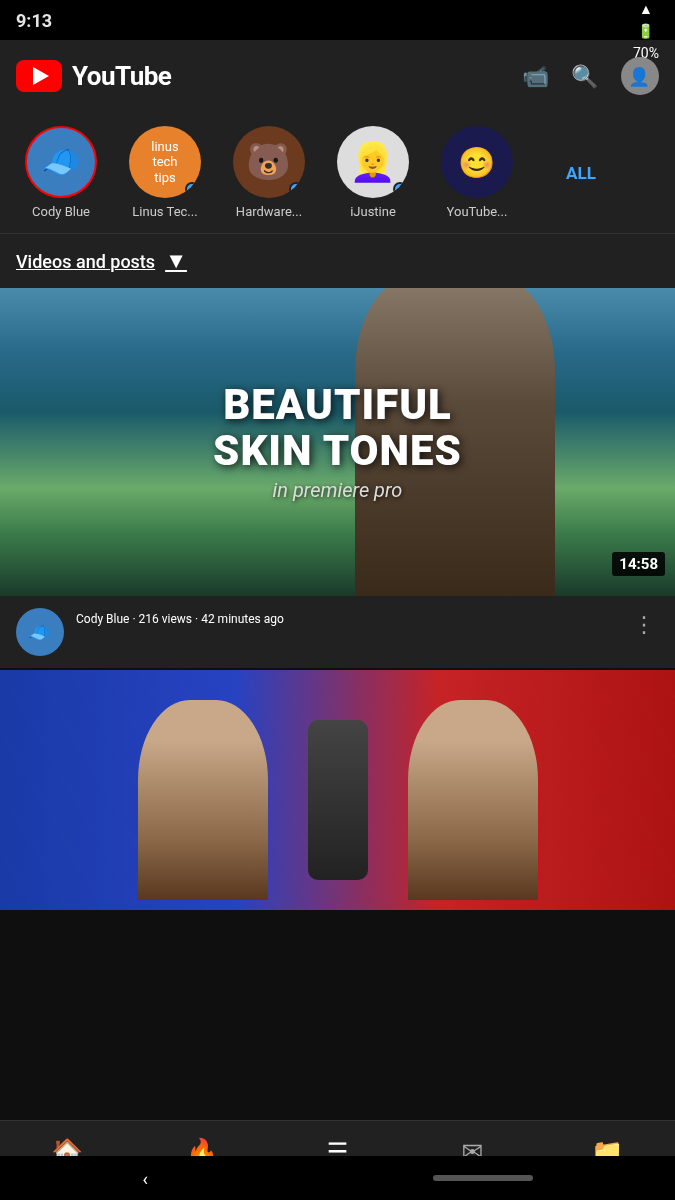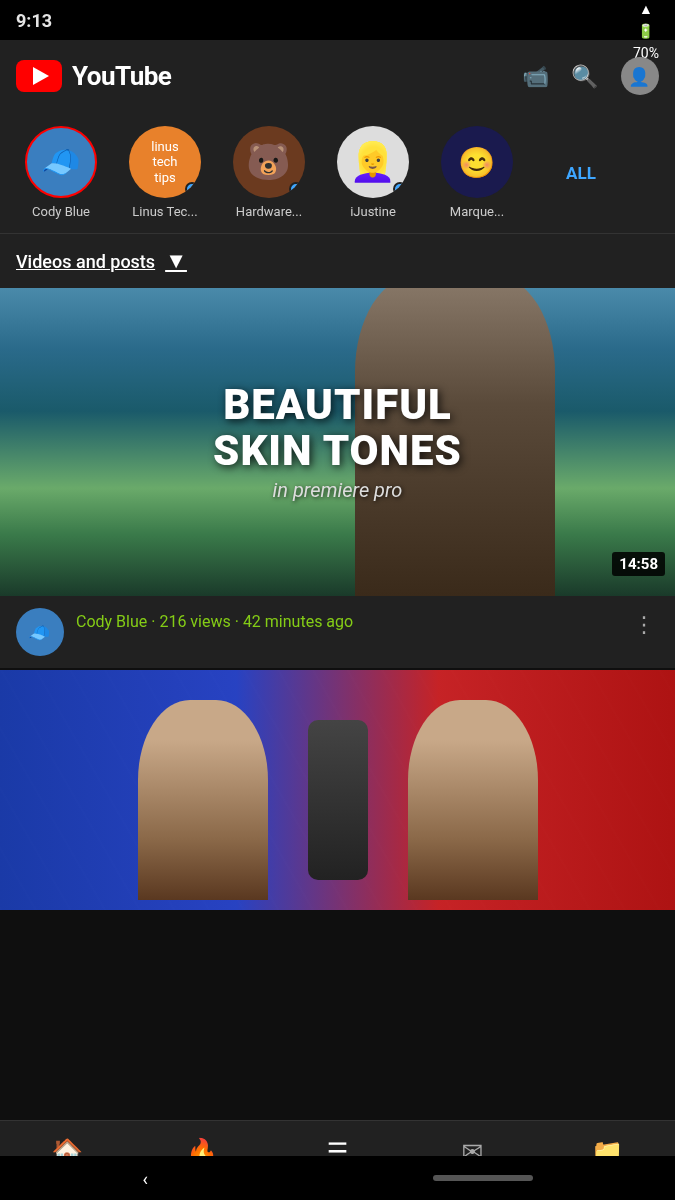--- a/index.html
+++ b/index.html
@@ -268,22 +268,22 @@
     .video-meta {
       flex: 1;
     }
     .video-title {
       font-size: 17px;
       color: #fff;
       line-height: 1.3;
       font-weight: 500;
     }
     .video-sub {
-      font-size: 16px;
-      color: #84cc16;
+      font-size: 12px;
+      color: #ffffff;
       margin-top: 4px;
     }
     .more-icon {
       font-size: 22px;
       color: #aaa;
       cursor: pointer;
       padding: 4px;
     }
 
     
@@ -450,21 +450,21 @@
       👱‍♀️
       <div class="new-dot"></div>
     </div>
     <span class="channel-name">iJustine</span>
   </div>
 
   <div class="channel-item">
     <div class="channel-avatar marques" style="background:#1a1a4e; font-size:30px;">
       😊
     </div>
-    <span class="channel-name">Marque...</span>
+    <span class="channel-name">YouTube...</span>
   </div>
 
   <div class="channel-item">
     <span class="all-label">ALL</span>
   </div>
 </div>
 
 <div class="filter-bar">
   <span class="filter-label">Videos and posts</span>
   <span class="filter-dropdown">▼</span>

